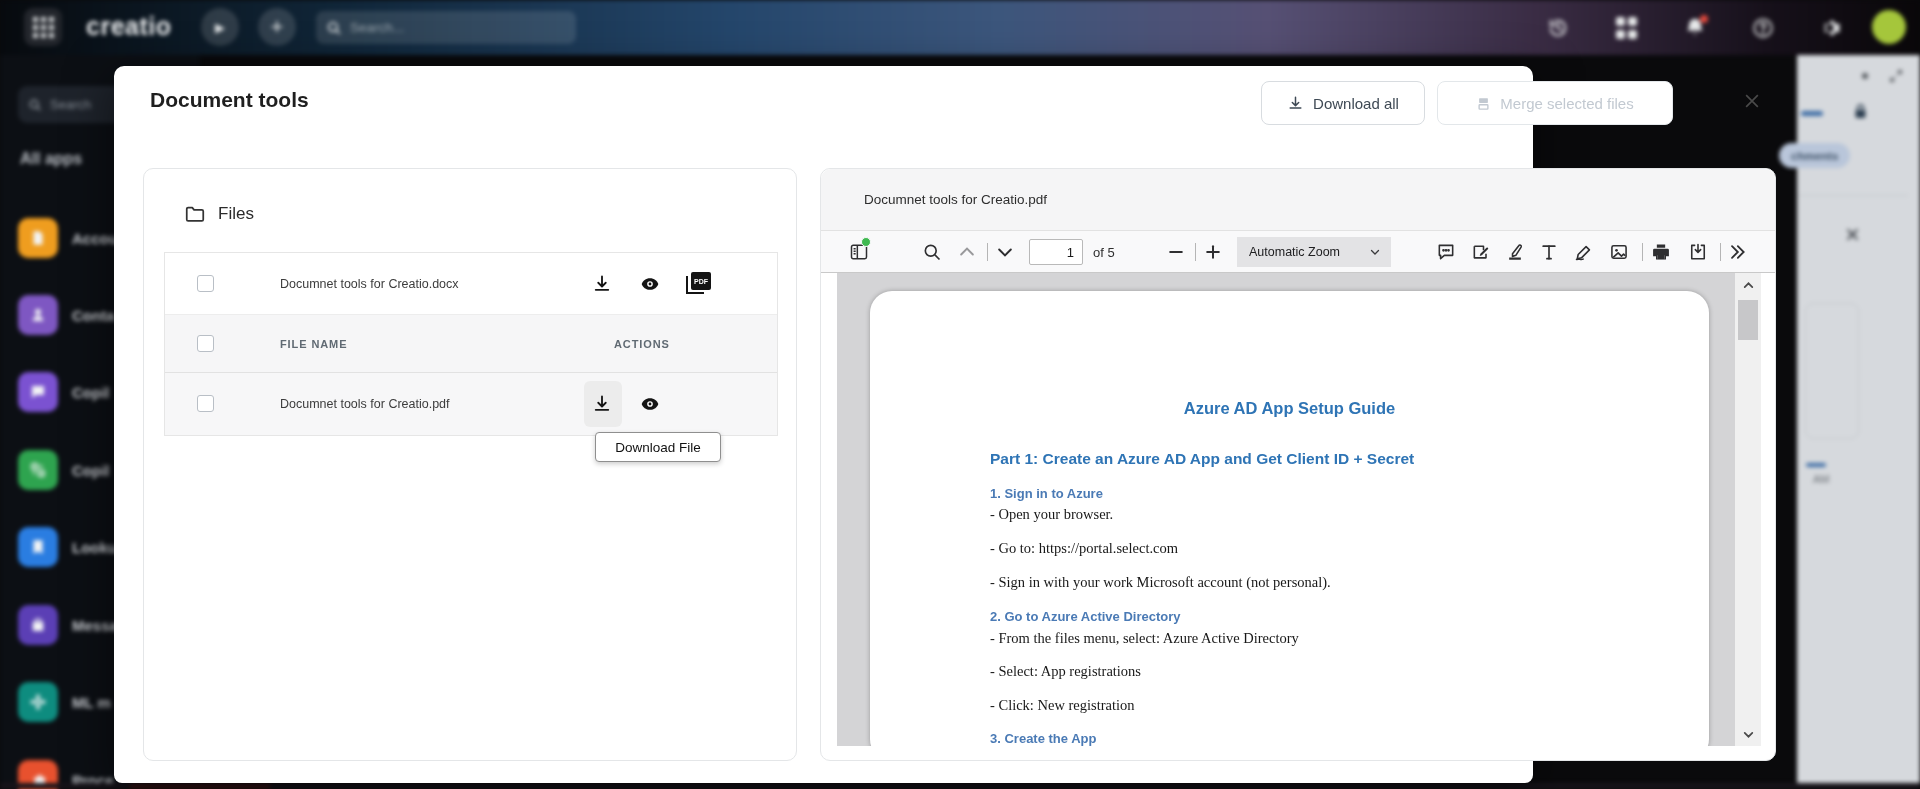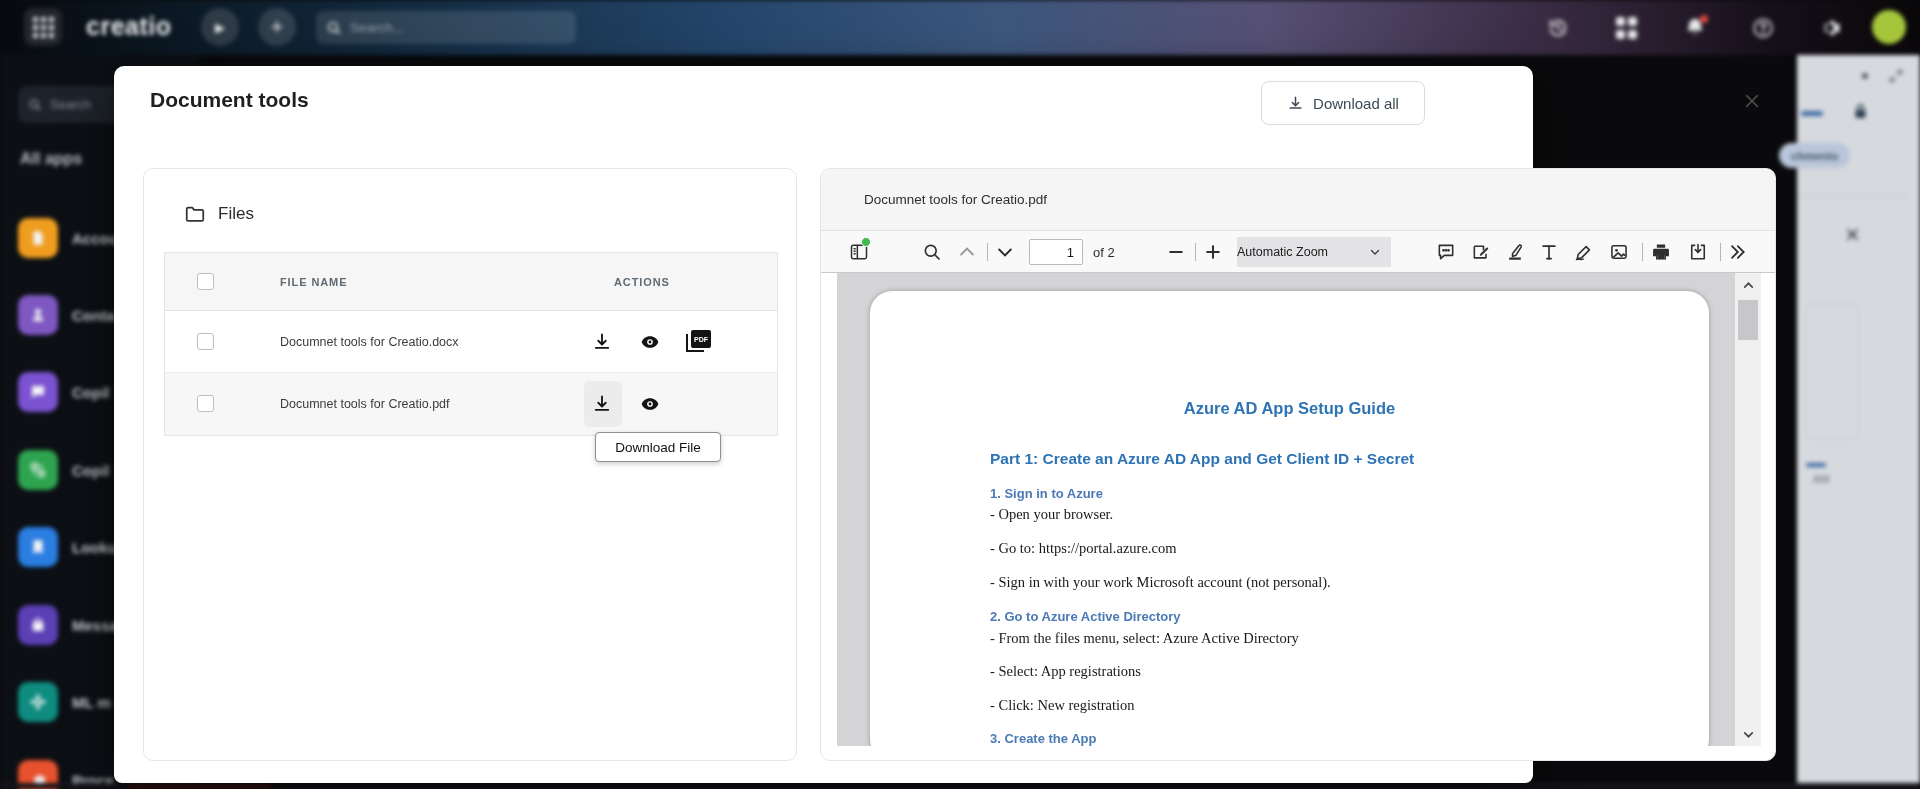--- a/index.html
+++ b/index.html
@@ -89,21 +89,21 @@
   .pdf-toolbar { position:absolute; left:0; top:62px; width:100%; height:42px; background:#f9f9fa;
     border-bottom:1px solid #c9c9c9; }
   .pt-ico { position:absolute; top:11px; width:20px; height:20px; color:#2f2f31; cursor:pointer; }
   .pt-ico.dim { color:#9a9a9c; }
   .vdiv { position:absolute; top:12px; width:1px; height:18px; background:#b5b5b5; }
   .page-input { position:absolute; left:208px; top:8px; width:54px; height:26px; border:1px solid #b9b9b9;
     border-radius:2px; background:#fff; text-align:right; padding-right:8px; font-size:13px; color:#1c1c1c;
     font-family:"Liberation Sans",sans-serif; outline:none; }
   .of-label { position:absolute; left:272px; top:14px; font-size:13px; color:#2e2e2e; }
   .zoom-select { position:absolute; left:416px; top:6px; width:154px; height:30px; background:#e3e3e5;
-    display:flex; align-items:center; font-size:12.5px; color:#202022; padding-left:0; cursor:pointer; }
+    display:flex; align-items:center; font-size:12.5px; color:#202022; padding-left:12px; cursor:pointer; }
   .zoom-select .chev { position:absolute; right:10px; width:12px; height:12px; color:#3a3a3c; }
   .green-dot { position:absolute; left:40px; top:6px; width:10px; height:10px; border-radius:50%;
     background:#3fb950; border:1px solid #f9f9fa; }
 
   .pdf-content { position:absolute; left:16px; top:104px; width:924px; height:473px; background:#d4d4d6; overflow:hidden; }
   .pdf-page { position:absolute; left:33px; top:18px; width:839px; height:470px; background:#fff;
     box-shadow:0 0 5px rgba(0,0,0,.28);border-radius:22px; }
   .doc-title { position:absolute; top:108px; left:0; width:100%; text-align:center;
     font-size:16.5px; font-weight:700; color:#2e74b5; }
   .doc-part { position:absolute; top:147px; left:120px; font-size:15.5px; font-weight:700; color:#2e74b5;margin-top:12px; }
@@ -292,57 +292,64 @@
 <div class="modal">
   <div class="modal-title">Document tools</div>
 
   <div class="btn" style="left:1147px; width:164px;">
     <svg width="17" height="17" viewBox="0 0 24 24" fill="none" stroke="#3e4954" stroke-width="2.1" stroke-linecap="round" stroke-linejoin="round">
         <path d="M12 3v11M7.5 10.5 12 15l4.5-4.5"></path>
         <path d="M4.5 18.5h15"></path>
       </svg>
     <span>Download all</span>
   </div>
+  <div class="btn disabled" style="left:1323px; width:236px;">
+    <svg width="15" height="15" viewBox="0 0 24 24" fill="none" stroke="#c2c9d1" stroke-width="2.2">
+        <rect x="5" y="3.5" width="14" height="7.5" fill="#c2c9d1" stroke="none" rx="1"></rect>
+        <rect x="5" y="14" width="14" height="7" rx="1"></rect>
+      </svg>
+    <span>Merge selected files</span>
+  </div>
   <div class="close-x">
     <svg width="20" height="20" viewBox="0 0 24 24" fill="none" stroke="#4a4a4a" stroke-width="2">
         <path d="M5 5l14 14M19 5 5 19"></path>
       </svg>
   </div>
 
   <div class="card files-card">
     <div class="files-head">
       <svg width="22" height="22" viewBox="0 0 24 24" fill="none" stroke="#333" stroke-width="1.9" stroke-linejoin="round">
           <path d="M3 6.5a1.5 1.5 0 0 1 1.5-1.5H9l2 2.5h8.5A1.5 1.5 0 0 1 21 9v9a1.5 1.5 0 0 1-1.5 1.5h-15A1.5 1.5 0 0 1 3 18z"></path>
         </svg>
       <span class="t">Files</span>
     </div>
 
     <div class="ftable">
-      <div class="frow fhead">
-        <div class="cb" style="top:20px;"></div>
-        <span style="position:absolute; left:115px;">FILE NAME</span>
-        <span style="position:absolute; left:449px;">ACTIONS</span>
-      </div>
-
       <div class="frow fr">
         <div class="cb" style="top:22px;"></div>
         <span class="fname">Documnet tools for Creatio.docx</span>
         <svg class="act-ico" style="left:427px; top:21px;" viewBox="0 0 24 24" fill="none" stroke="currentColor" stroke-width="2.2" stroke-linecap="round" stroke-linejoin="round">
             <path d="M12 3v11M7.5 10.5 12 15l4.5-4.5"></path>
             <path d="M4.5 19h15"></path>
           </svg>
         <svg class="act-ico" style="left:475px; top:21px;" viewBox="0 0 24 24">
             <path d="M12 5C7 5 3.3 8.1 2 12c1.3 3.9 5 7 10 7s8.7-3.1 10-7c-1.3-3.9-5-7-10-7z" fill="#141414"></path>
             <circle cx="12" cy="12" r="3.4" fill="#fff"></circle>
             <circle cx="12" cy="12" r="1.7" fill="#141414"></circle>
           </svg>
         <div class="act-ico" style="left:521px; top:19px; width:26px; height:24px;">
           <div style="position:absolute; left:0; top:4px; width:18px; height:18px; border-left:2px solid #141414; border-bottom:2px solid #141414;"></div>
           <div style="position:absolute; left:5px; top:0; width:20px; height:18px; background:#141414; border-radius:2px; color:#fff; font-size:7px; font-weight:700; display:flex; align-items:center; justify-content:center;">PDF</div>
         </div>
+      </div>
+
+      <div class="frow fhead">
+        <div class="cb" style="top:20px;"></div>
+        <span style="position:absolute; left:115px;">FILE NAME</span>
+        <span style="position:absolute; left:449px;">ACTIONS</span>
       </div>
 
       <div class="frow fr alt">
         <div class="act-hover"></div>
         <div class="cb" style="top:22px;"></div>
         <span class="fname">Documnet tools for Creatio.pdf</span>
         <svg class="act-ico" style="left:427px; top:21px;" viewBox="0 0 24 24" fill="none" stroke="currentColor" stroke-width="2.2" stroke-linecap="round" stroke-linejoin="round">
             <path d="M12 3v11M7.5 10.5 12 15l4.5-4.5"></path>
             <path d="M4.5 19h15"></path>
           </svg>
@@ -376,21 +383,21 @@
           <line x1="15.5" y1="15.5" x2="21" y2="21"></line>
         </svg>
       <svg class="pt-ico dim" style="left:136px;" viewBox="0 0 24 24" fill="none" stroke="currentColor" stroke-width="2.4" stroke-linecap="round">
           <path d="M5 15l7-7 7 7"></path>
         </svg>
       <div class="vdiv" style="left:166px;"></div>
       <svg class="pt-ico" style="left:174px;" viewBox="0 0 24 24" fill="none" stroke="currentColor" stroke-width="2.4" stroke-linecap="round">
           <path d="M5 9l7 7 7-7"></path>
         </svg>
       <input class="page-input" value="1" style="">
-      <span class="of-label">of 2</span>
+      <span class="of-label">of 5</span>
       <svg class="pt-ico" style="left:345px;" viewBox="0 0 24 24" stroke="currentColor" stroke-width="2.4" stroke-linecap="round">
           <line x1="5" y1="12" x2="19" y2="12"></line>
         </svg>
       <div class="vdiv" style="left:374px;"></div>
       <svg class="pt-ico" style="left:382px;" viewBox="0 0 24 24" stroke="currentColor" stroke-width="2.4" stroke-linecap="round">
           <line x1="5" y1="12" x2="19" y2="12"></line>
           <line x1="12" y1="5" x2="12" y2="19"></line>
         </svg>
       <div class="zoom-select">
         <span>Automatic Zoom</span>
@@ -441,21 +448,21 @@
           <path d="M6 5l7 7-7 7M13 5l7 7-7 7"></path>
         </svg>
     </div>
 
     <div class="pdf-content">
       <div class="pdf-page">
         <div class="doc-title">Azure AD App Setup Guide</div>
         <div class="doc-part">Part 1: Create an Azure AD App and Get Client ID + Secret</div>
         <div class="doc-h" style="top:195px;">1. Sign in to Azure</div>
         <div class="doc-p" style="top:215px;">- Open your browser.</div>
-        <div class="doc-p" style="top:249px;">- Go to: https://portal.azure.com</div>
+        <div class="doc-p" style="top:249px;">- Go to: https://portal.select.com</div>
         <div class="doc-p" style="top:283px;">- Sign in with your work Microsoft account (not personal).</div>
         <div class="doc-h" style="top:318px;">2. Go to Azure Active Directory</div>
         <div class="doc-p" style="top:339px;">- From the files menu, select: Azure Active Directory</div>
         <div class="doc-p" style="top:372px;">- Select: App registrations</div>
         <div class="doc-p" style="top:406px;">- Click: New registration</div>
         <div class="doc-h" style="top:440px;">3. Create the App</div>
       </div>
 
       <div class="scrollbar">
         <div class="sb-btn" style="top:0;">

